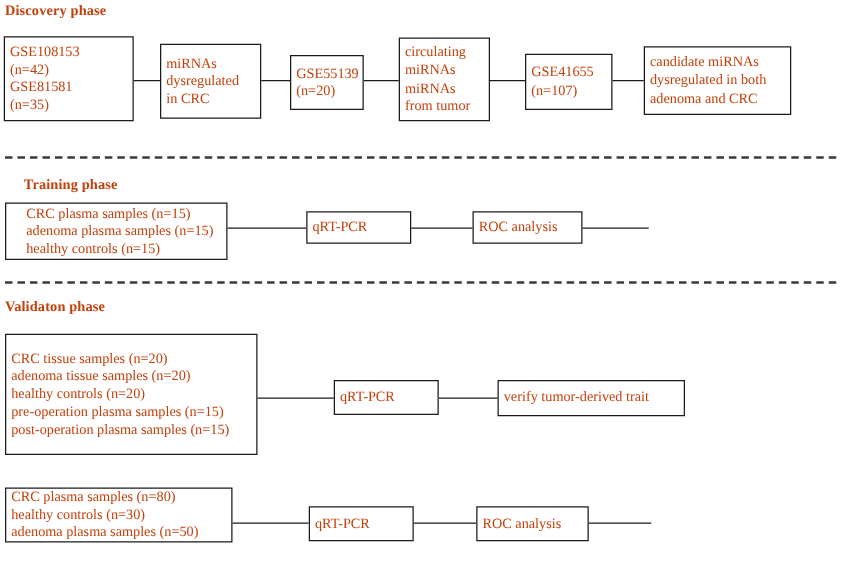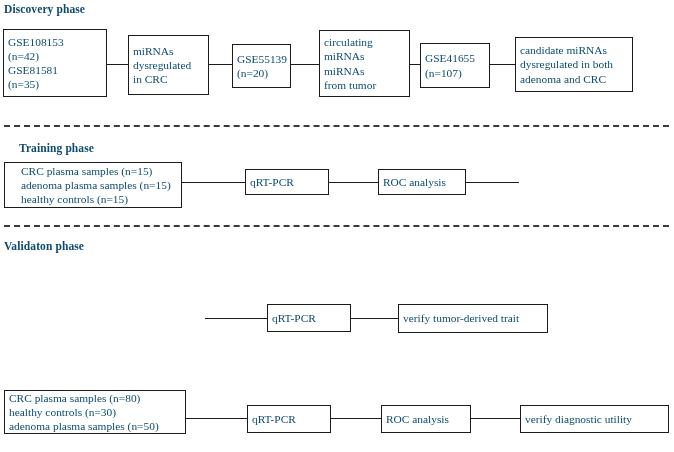--- a/index.html
+++ b/index.html
@@ -6,21 +6,21 @@
     margin: 0;
     padding: 0;
     background: #ffffff;
   }
   #canvas {
     position: relative;
     width: 674px;
     height: 452px;
     background: #ffffff;
     font-family: "Liberation Serif", "DejaVu Serif", serif;
-    color: #0c4a6e;
+    color: #c2410c;
     overflow: hidden;
   }
   .phase-title {
     position: absolute;
     font-weight: bold;
     font-size: 11.5px;
     font-family: "Liberation Serif", "DejaVu Serif", serif;
     letter-spacing: 0.1px;
     white-space: nowrap;
   }
@@ -79,21 +79,21 @@
     <span class="ln">miRNAs</span>
     <span class="ln">dysregulated</span>
     <span class="ln">in CRC</span>
   </div>
 
   <div class="box left" style="left:232px; top:44px; width:59px; height:44px;">
     <span class="ln">GSE55139</span>
     <span class="ln">(n=20)</span>
   </div>
 
-  <div class="box left" style="left:319px; top:30px; width:91px; height:67px;">
+  <div class="box left" style="left:319px; top:30px; width:73px; height:67px;">
     <span class="ln">circulating</span>
     <span class="ln">miRNAs</span>
     <span class="ln">miRNAs</span>
     <span class="ln">from tumor</span>
   </div>
 
   <div class="box left" style="left:420px; top:43px; width:70px; height:45px;">
     <span class="ln">GSE41655</span>
     <span class="ln">(n=107)</span>
   </div>
@@ -127,20 +127,27 @@
   </div>
 
 
   <div class="divider" style="left:4px; top:225px; width:665px;"></div>
 
   <div class="phase-title" style="left:4px; top:240px;">Validaton phase</div>
 
   <div class="connector" style="left:205px; top:318px; width:63px;"></div>
   <div class="connector" style="left:350px; top:318px; width:49px;"></div>
 
+  <div class="box left" style="left:4px; top:267px; width:202px; height:97px;">
+    <span class="ln">CRC tissue samples (n=20)</span>
+    <span class="ln">adenoma tissue samples (n=20)</span>
+    <span class="ln">healthy controls (n=20)</span>
+    <span class="ln">pre-operation plasma samples (n=15)</span>
+    <span class="ln">post-operation plasma samples (n=15)</span>
+  </div>
 
   <div class="box left" style="left:267px; top:304px; width:84px; height:28px;">
     <span class="ln">qRT-PCR</span>
   </div>
 
   <div class="box left" style="left:398px; top:304px; width:150px; height:29px;">
     <span class="ln">verify tumor-derived trait</span>
   </div>
 
   <div class="connector" style="left:185px; top:418px; width:62px;"></div>
@@ -154,17 +161,14 @@
   </div>
 
   <div class="box left" style="left:247px; top:405px; width:84px; height:28px;">
     <span class="ln">qRT-PCR</span>
   </div>
 
   <div class="box left" style="left:381px; top:405px; width:90px; height:28px;">
     <span class="ln">ROC analysis</span>
   </div>
 
-  <div class="box left" style="left:520px; top:405px; width:149px; height:28px;">
-    <span class="ln">verify diagnostic utility</span>
-  </div>
 
 </div>
 
 </body></html>

